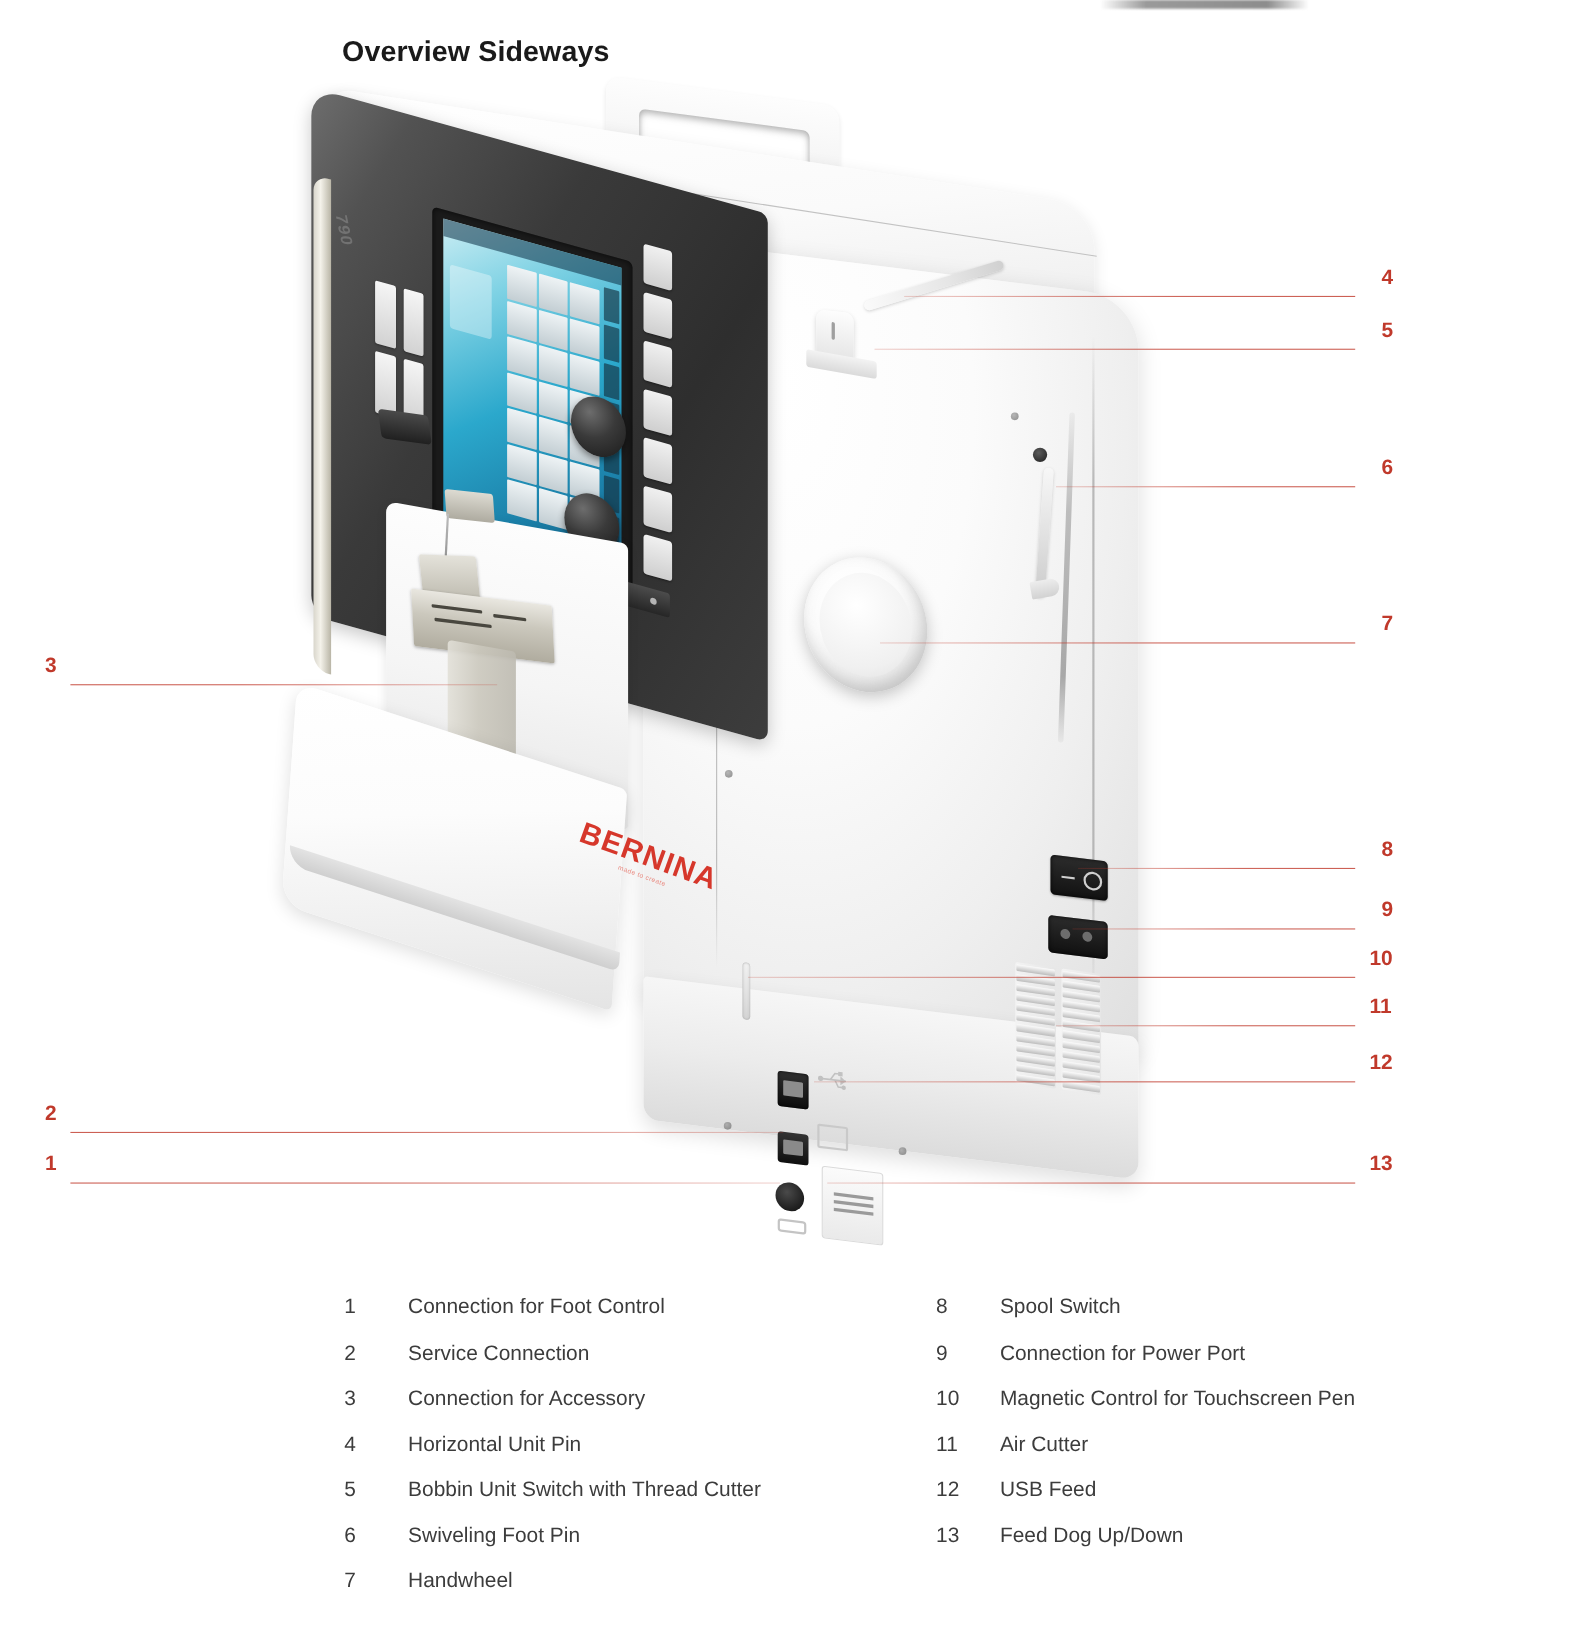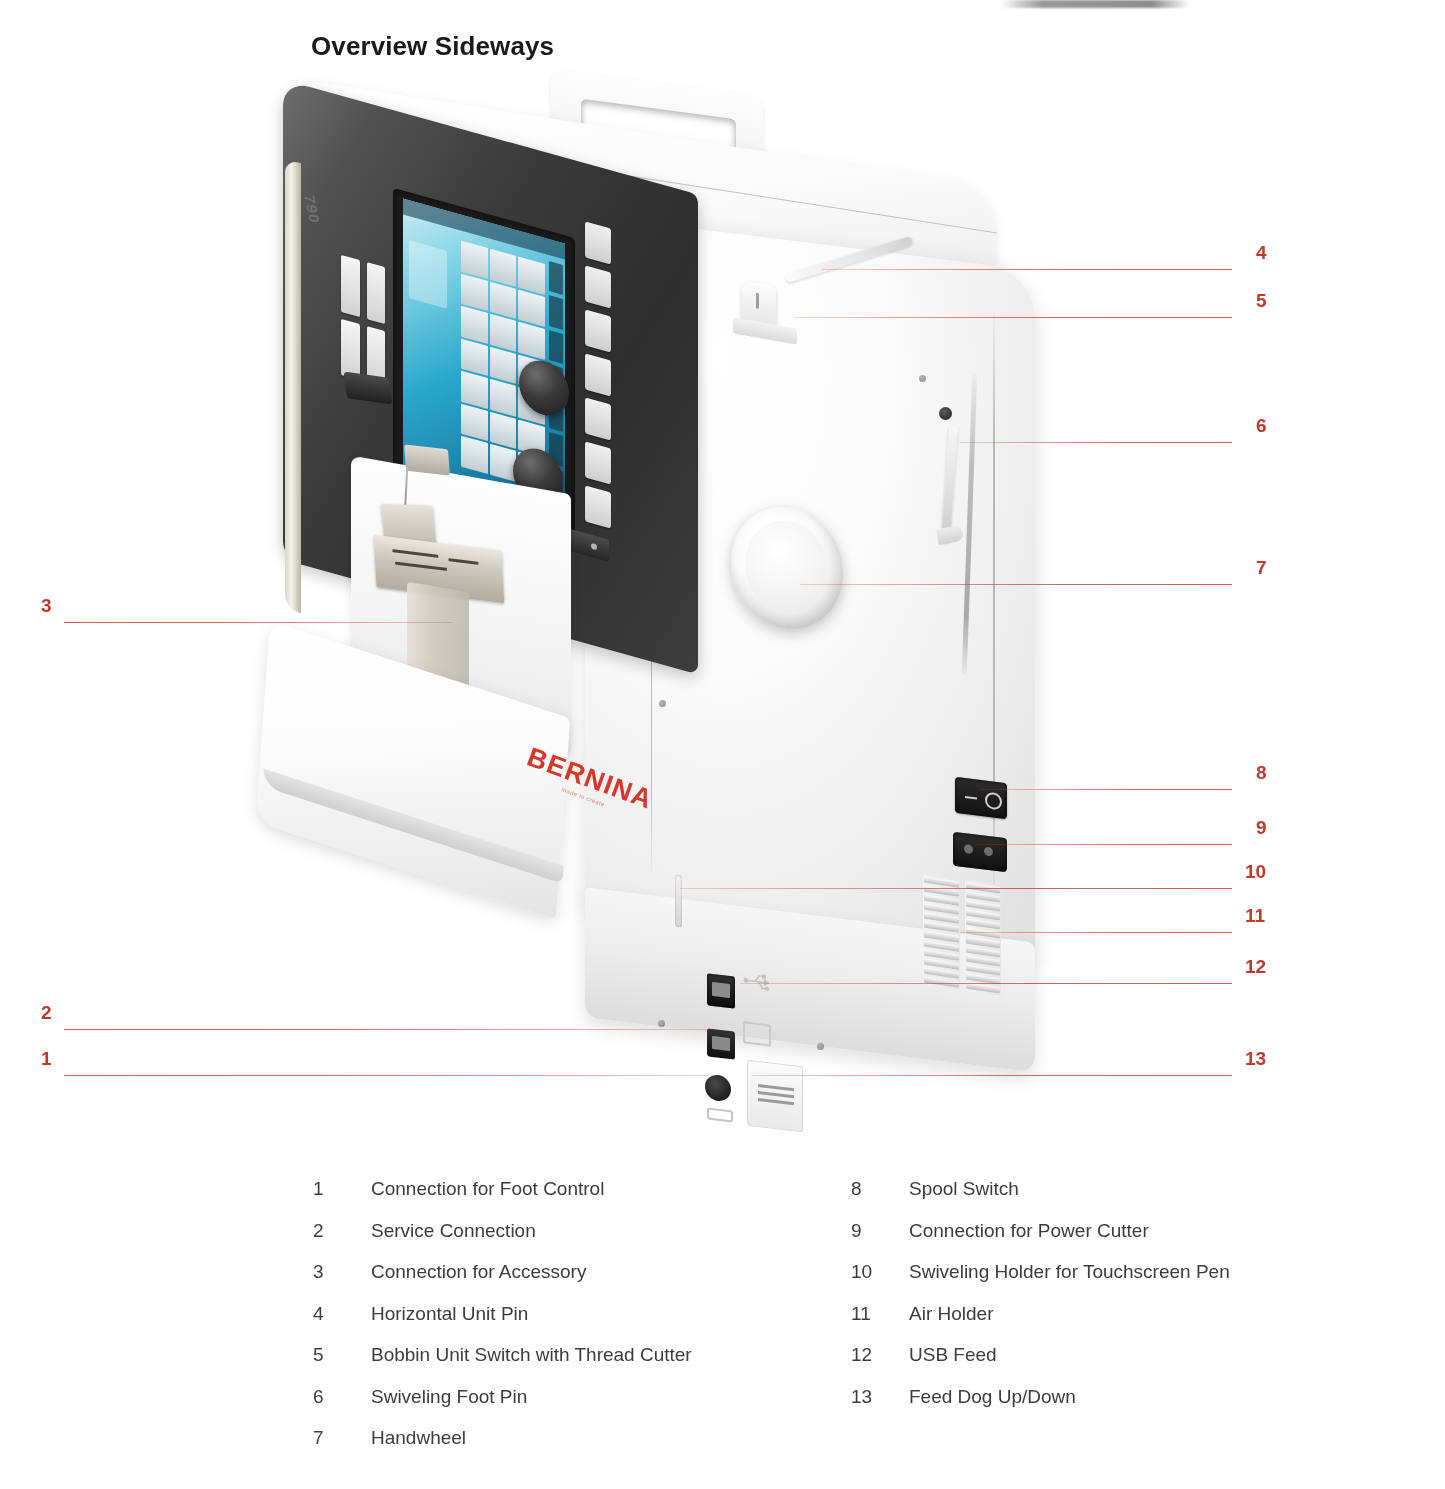--- a/index.html
+++ b/index.html
@@ -969,29 +969,29 @@
     </div>
   </div>
 
   <div class="legend-col right">
     <div class="legend-row">
       <span class="legend-num">8</span>
       <span class="legend-text">Spool Switch</span>
     </div>
     <div class="legend-row">
       <span class="legend-num">9</span>
-      <span class="legend-text">Connection for Power Cutter</span>
+      <span class="legend-text">Connection for Power Port</span>
     </div>
     <div class="legend-row">
       <span class="legend-num">10</span>
-      <span class="legend-text">Swiveling Holder for Touchscreen Pen</span>
+      <span class="legend-text">Magnetic Control for Touchscreen Pen</span>
     </div>
     <div class="legend-row">
       <span class="legend-num">11</span>
-      <span class="legend-text">Air Holder</span>
+      <span class="legend-text">Air Cutter</span>
     </div>
     <div class="legend-row">
       <span class="legend-num">12</span>
       <span class="legend-text">USB Feed</span>
     </div>
     <div class="legend-row">
       <span class="legend-num">13</span>
       <span class="legend-text">Feed Dog Up/Down</span>
     </div>
   </div>

